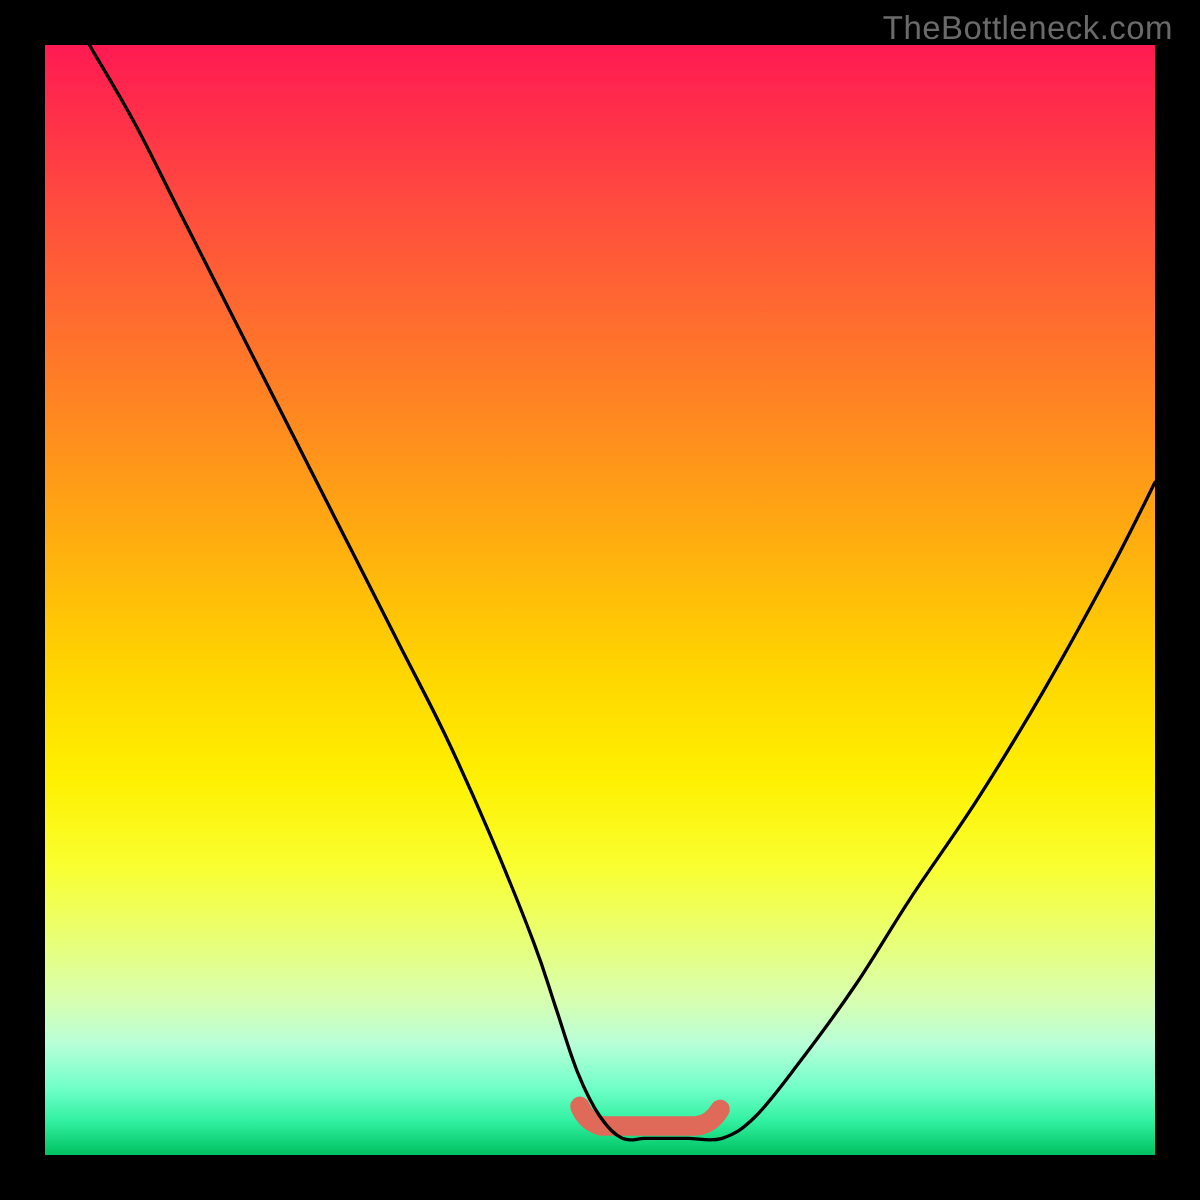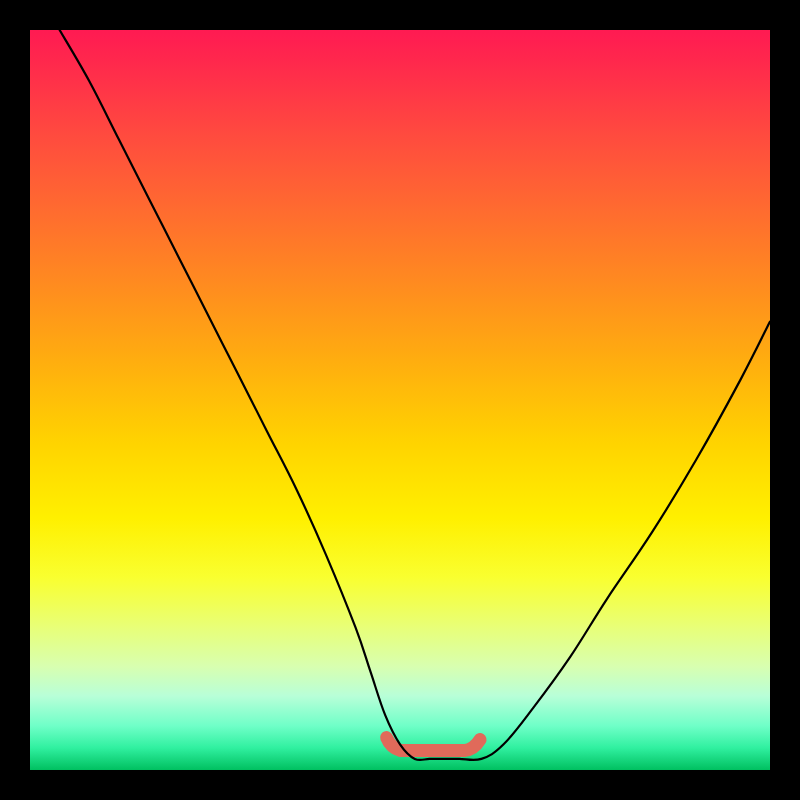--- a/index.html
+++ b/index.html
@@ -74,13 +74,14 @@
     <div class="gradient"></div>
 
     <svg class="curves" viewBox="0 0 740 740" preserveAspectRatio="none">
 
       <path d="M 356.6 707.6 Q 360.6 717.6 370.6 720.6 L 434.0 720.6 Q 444.0 719.6 450.0 709.6" id="highlight-path" stroke="#e06a5a" stroke-width="13" fill="none" stroke-linecap="round" stroke-linejoin="round"></path>
 
       <path d="M 29.60 0.00 C 34.93 9.18 48.54 31.34 59.20 51.02 C 69.86 70.70 78.14 88.34 88.80 109.34 C 99.46 130.33 107.74 146.65 118.40 167.65 C 129.06 188.64 137.34 204.97 148.00 225.96 C 158.66 246.95 166.94 263.28 177.60 284.27 C 188.26 305.26 196.54 321.59 207.20 342.58 C 217.86 363.58 226.14 379.90 236.80 400.90 C 247.46 421.89 255.74 436.90 266.40 459.21 C 277.06 481.51 285.34 499.88 296.00 524.81 C 306.66 549.74 317.61 576.71 325.60 597.70 C 333.59 618.69 335.07 625.69 340.40 641.43 C 345.73 657.18 349.87 672.05 355.20 685.17 C 360.53 698.29 364.67 706.45 370.00 714.32 C 375.33 722.19 379.47 726.28 384.80 728.90 C 390.13 731.52 394.27 728.90 399.60 728.90 C 404.93 728.90 409.07 728.90 414.40 728.90 C 419.73 728.90 422.54 728.90 429.20 728.90 C 435.86 728.90 443.41 731.52 451.40 728.90 C 459.39 726.28 464.28 723.51 473.60 714.32 C 482.92 705.14 491.21 693.62 503.20 677.88 C 515.19 662.13 526.88 646.53 540.20 626.85 C 553.52 607.17 562.55 590.85 577.20 568.54 C 591.85 546.24 605.62 527.87 621.60 502.94 C 637.58 478.01 650.02 457.60 666.00 430.05 C 681.98 402.50 697.08 374.80 710.40 349.87 C 723.72 324.94 734.67 302.06 740.00 291.56" id="curve-path" stroke="#000000" stroke-width="2.2" fill="none" stroke-linecap="round" stroke-linejoin="round"></path>
     </svg>
   </div>
 
+  <div class="watermark">TheBottleneck.com</div>
 </div>
 
 </body></html>

